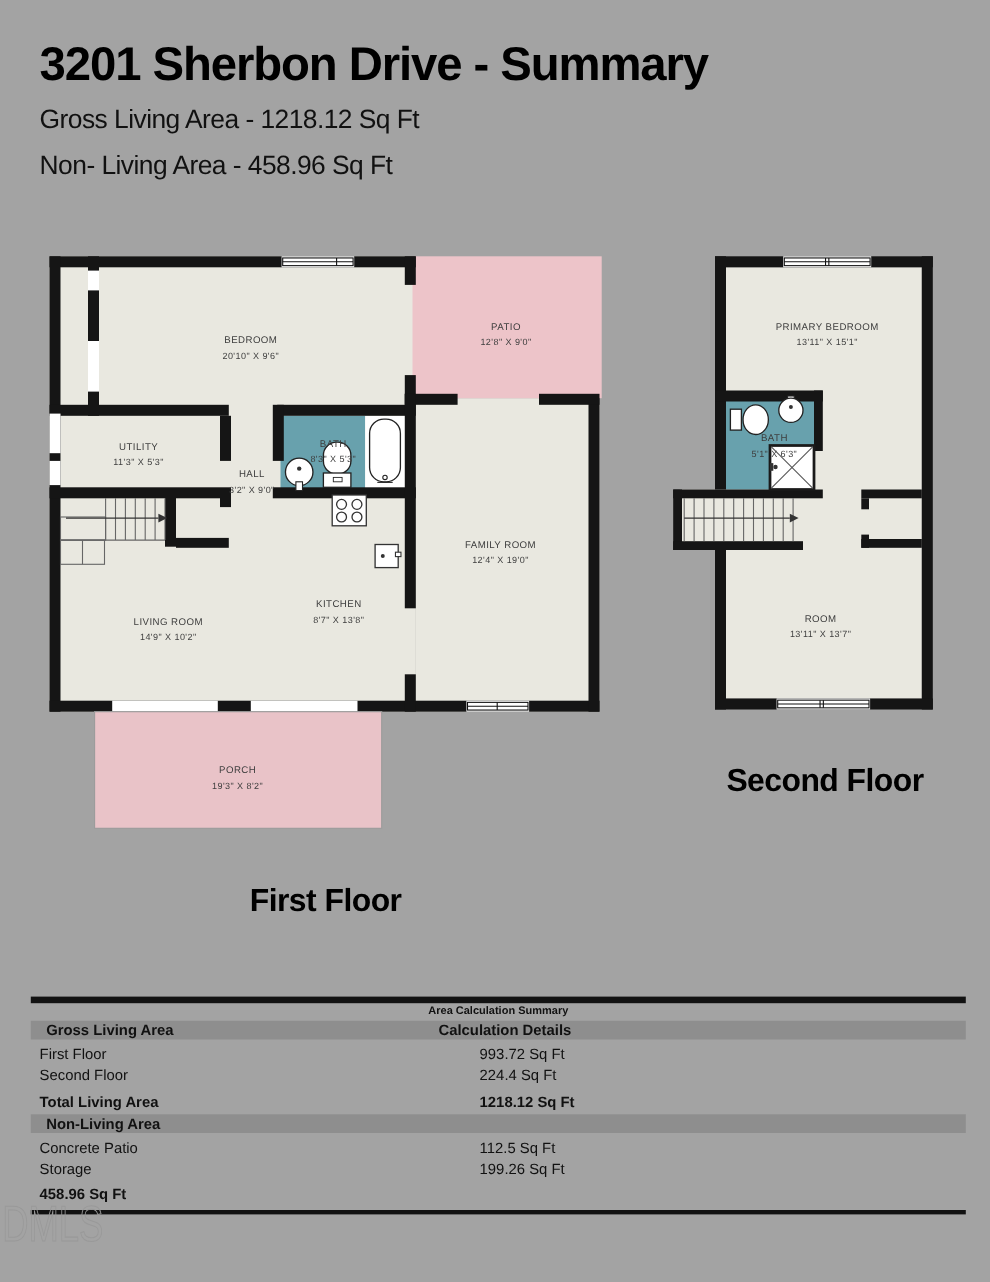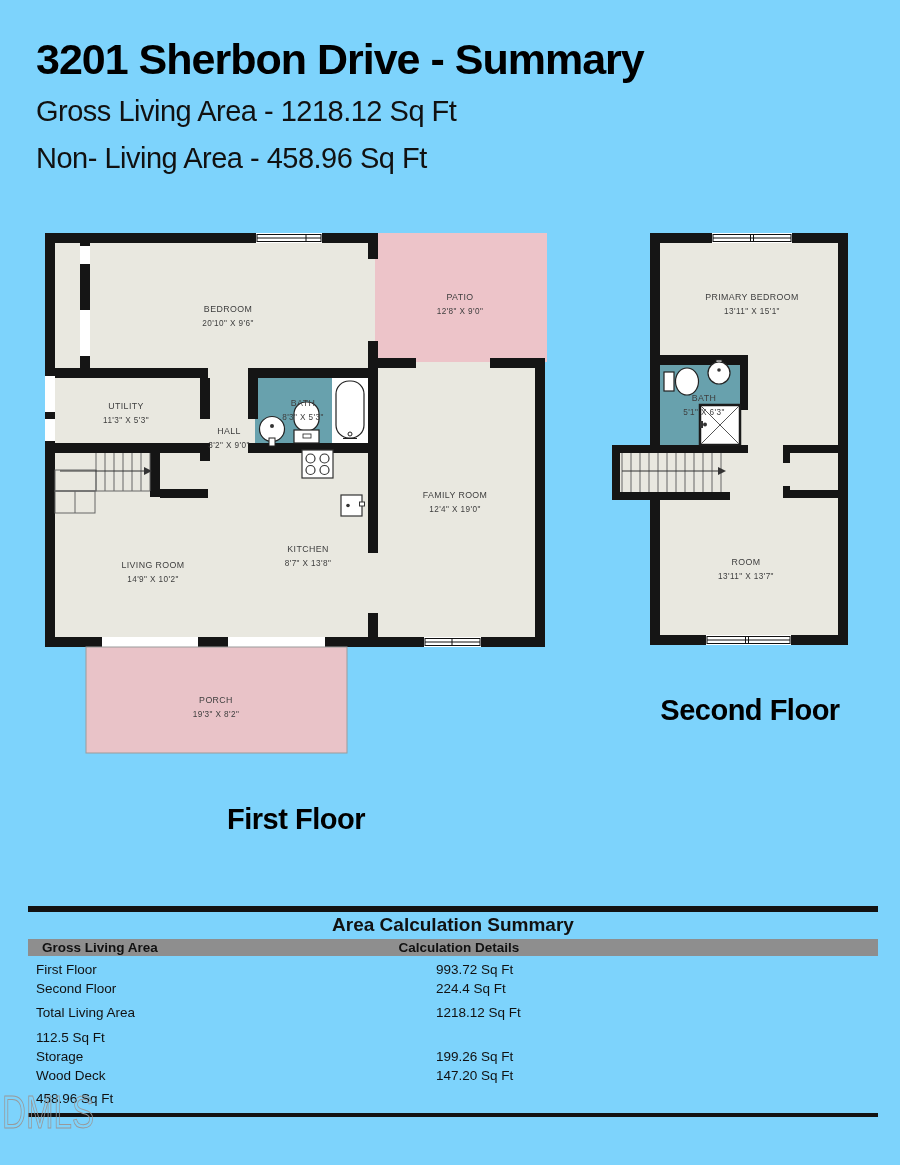--- a/index.html
+++ b/index.html
@@ -1,43 +1,43 @@
 <!DOCTYPE html>
 <html><head>
 <meta charset="utf-8">
 <style>
   html,body{margin:0;padding:0;background:#fff;}
-  .page{position:relative;width:900px;height:1165px;background:#7dd3fc;overflow:hidden;
+  .page{position:relative;width:900px;height:1165px;background:#a3a3a3;overflow:hidden;
         font-family:"Liberation Sans", sans-serif;color:#111;}
   
   .hdr{position:absolute;left:36px;top:38px;}
   .hdr h1{margin:0;font-size:43px;font-weight:bold;letter-spacing:-1px;line-height:1.0;color:#000;}
-  .hdr .sub{font-size:29px;color:#111;margin-top:14px;letter-spacing:-0.5px;}
+  .hdr .sub{font-size:24px;color:#111;margin-top:14px;letter-spacing:-0.5px;}
   
   .plan{position:absolute;}
   #plan1{left:36px;top:226px;}
   #plan2{left:605px;top:226px;}
   .roomlbl{font-size:8.8px;fill:#3e3e3e;letter-spacing:.4px;}
   .dimlbl{font-size:8.2px;fill:#3e3e3e;letter-spacing:.4px;}
   
   .caption{position:absolute;font-size:29px;font-weight:bold;color:#000;text-align:center;letter-spacing:-0.5px;}
   #cap1{left:36px;top:803px;width:520px;}
   #cap2{left:608px;top:694px;width:284px;}
   
   .tbl{position:absolute;left:28px;top:906px;width:850px;font-size:13.5px;}
   .bar{background:#121212;}
   .bar.top{height:6px;}
   .bar.bot{height:4px;margin-top:3px;}
-  .t-title{text-align:center;font-weight:bold;font-size:19px;padding:2px 0 3px 0;}
+  .t-title{text-align:center;font-weight:bold;font-size:10px;padding:2px 0 3px 0;}
   .band{position:relative;background:#8e8e8e;height:17px;line-height:17px;font-weight:bold;}
   .band .bl{padding-left:14px;}
   .band .bc{position:absolute;left:12px;right:0;text-align:center;top:0;}
   .trow{display:grid;grid-template-columns:400px 1fr;padding:1.5px 0 1.5px 8px;line-height:16px;}
   .trow.first{padding-top:6px;}
-  .trow.total{font-weight:normal;padding-top:6px;padding-bottom:3px;}
+  .trow.total{font-weight:bold;padding-top:6px;padding-bottom:3px;}
   
   .wm{position:absolute;left:0;top:1088px;}
 </style>
 </head>
 <body>
 
 <div class="page">
 
   <div class="hdr">
     <h1>3201 Sherbon Drive - Summary</h1>
@@ -260,31 +260,31 @@
       <span>993.72 Sq Ft</span>
     </div>
     <div class="trow">
       <span>Second Floor</span>
       <span>224.4 Sq Ft</span>
     </div>
     <div class="trow total">
       <span>Total Living Area</span>
       <span>1218.12 Sq Ft</span>
     </div>
+    <div class="band">
+      <span class="bl">Non-Living Area</span>
+    </div>
     <div class="trow first">
+      <span>Concrete Patio</span>
       <span>112.5 Sq Ft</span>
     </div>
     <div class="trow">
       <span>Storage</span>
       <span>199.26 Sq Ft</span>
     </div>
-    <div class="trow">
-      <span>Wood Deck</span>
-      <span>147.20 Sq Ft</span>
-    </div>
     <div class="trow total">
       <span>458.96 Sq Ft</span>
     </div>
     <div class="bar bot"></div>
   </div>
 
   <svg class="wm" width="180" height="55">
     <text x="2" y="40" font-size="46" font-family="Liberation Sans, sans-serif" textLength="92" lengthAdjust="spacingAndGlyphs" fill="none" stroke="#999999" stroke-width="1">DMLS</text>
   </svg>
 

